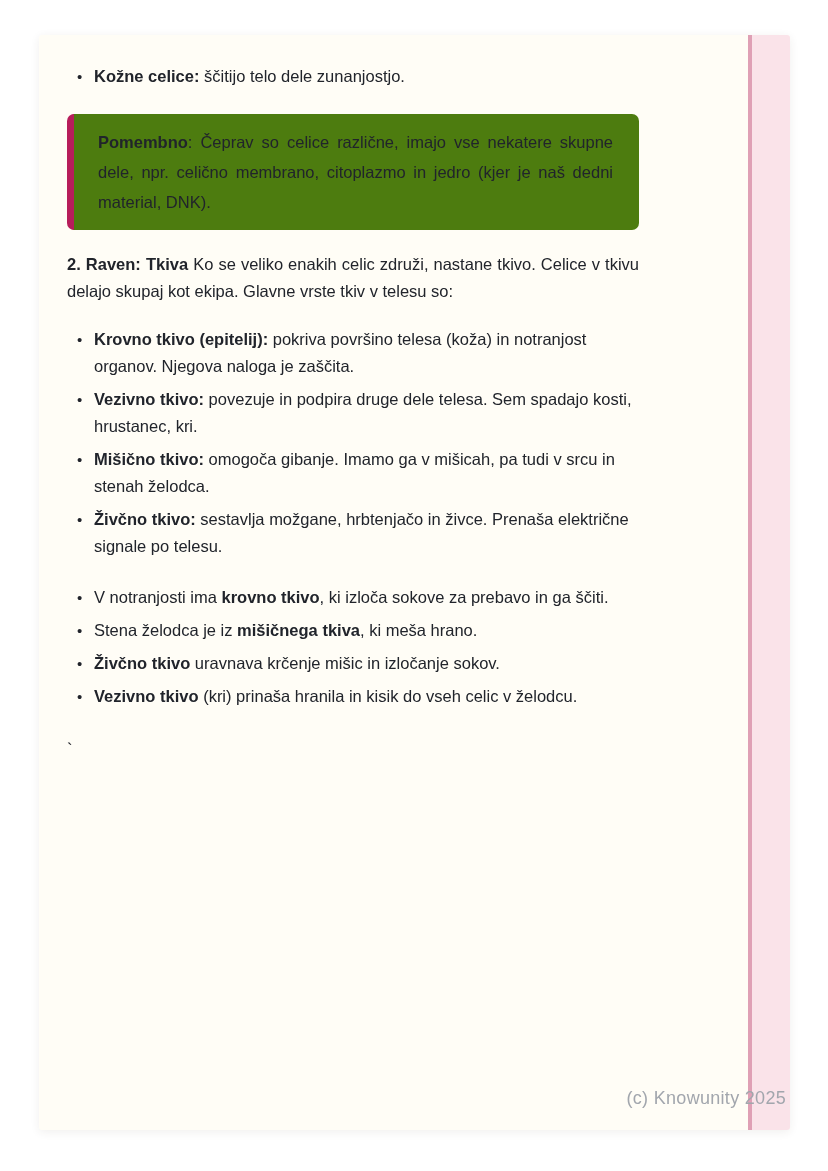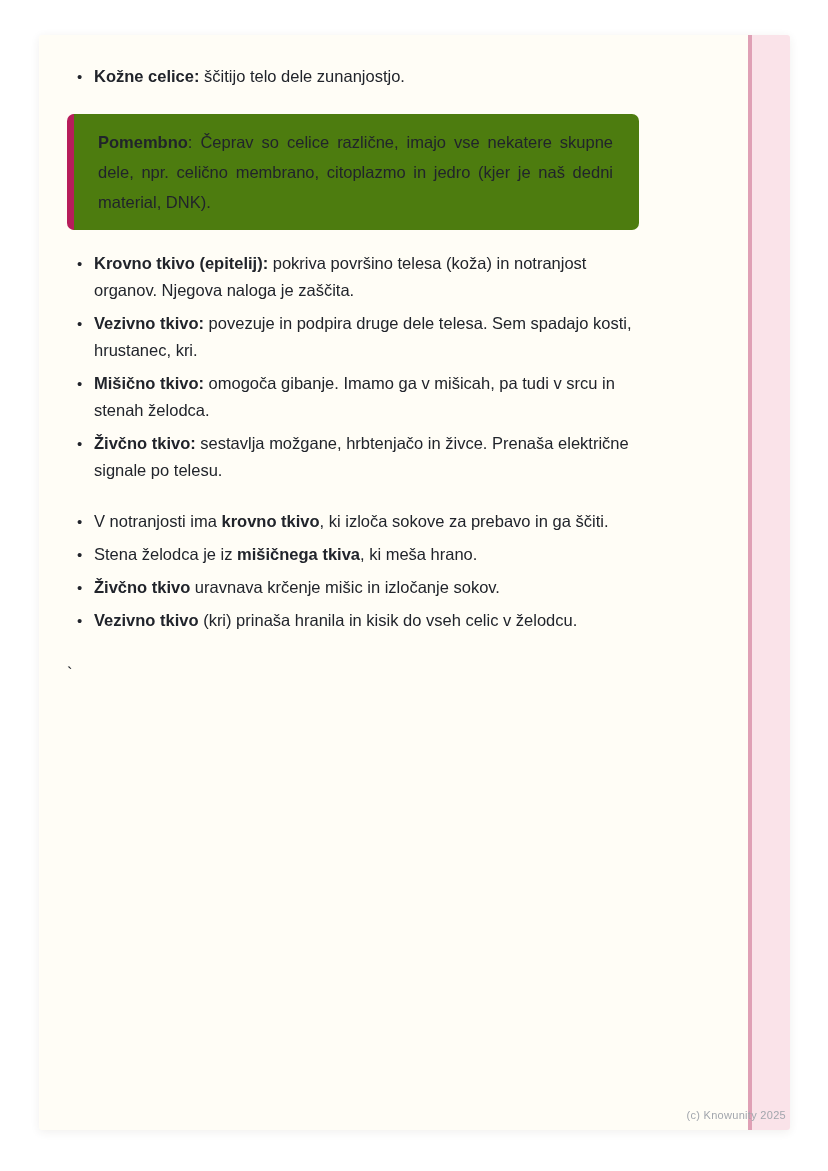--- a/index.html
+++ b/index.html
@@ -68,22 +68,22 @@
   }
   .para {
     margin: 21px 0;
     text-align: justify;
   }
   .stray {
     margin: 26px 0 0 0;
   }
   .footer-credit {
     position: absolute;
-    right: 4px; bottom: 9px;
-    font-size: 11px;
+    right: 4px; bottom: 21px;
+    font-size: 18px;
     letter-spacing: 0.3px;
     color: #a2a6ad;
     z-index: 2;
   }
 </style>
 </head>
 <body>
 
 <div class="doc-card">
 
@@ -95,20 +95,23 @@
       <li>
         <span class="marker">•</span>
         <span class="litext"><span class="b">Kožne celice:</span><span> ščitijo telo dele zunanjostjo.</span></span>
       </li>
     </ul>
 
     <div class="callout">
       <span class="b">Pomembno</span><span>: Čeprav so celice različne, imajo vse nekatere skupne dele, npr. celično membrano, citoplazmo in jedro (kjer je naš dedni material, DNK).</span>
     </div>
 
+    <p class="para">
+      <span class="b">2. Raven: Tkiva</span><span> Ko se veliko enakih celic združi, nastane tkivo. Celice v tkivu delajo skupaj kot ekipa. Glavne vrste tkiv v telesu so:</span>
+    </p>
 
     <ul class="blist">
       <li>
         <span class="marker">•</span>
         <span class="litext"><span class="b">Krovno tkivo (epitelij):</span><span> pokriva površino telesa (koža) in notranjost organov. Njegova naloga je zaščita.</span></span>
       </li>
       <li>
         <span class="marker">•</span>
         <span class="litext"><span class="b">Vezivno tkivo:</span><span> povezuje in podpira druge dele telesa. Sem spadajo kosti, hrustanec, kri.</span></span>
       </li>

